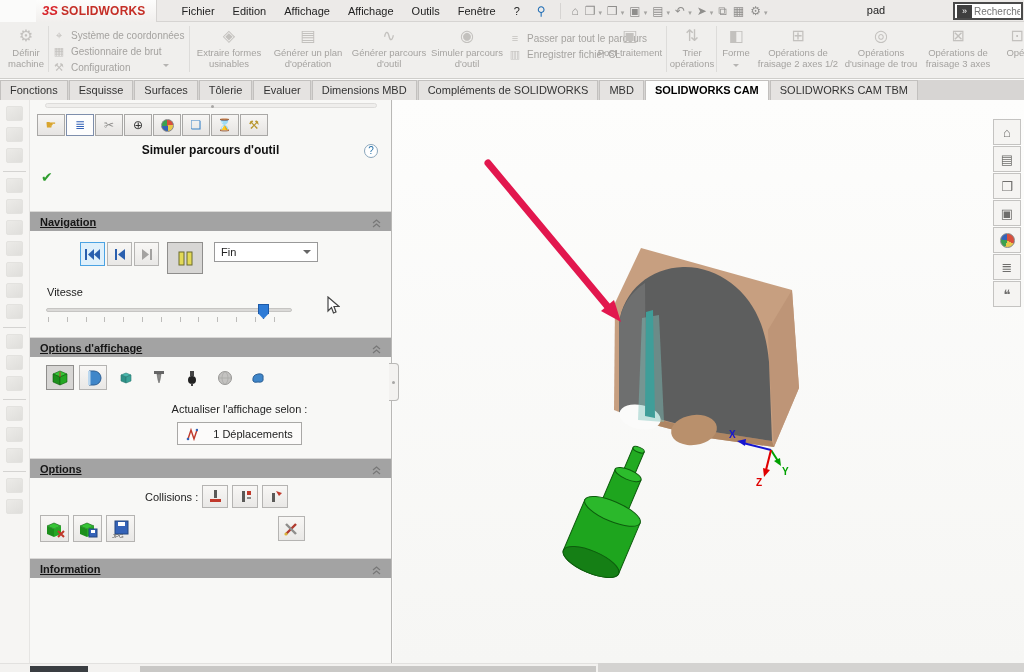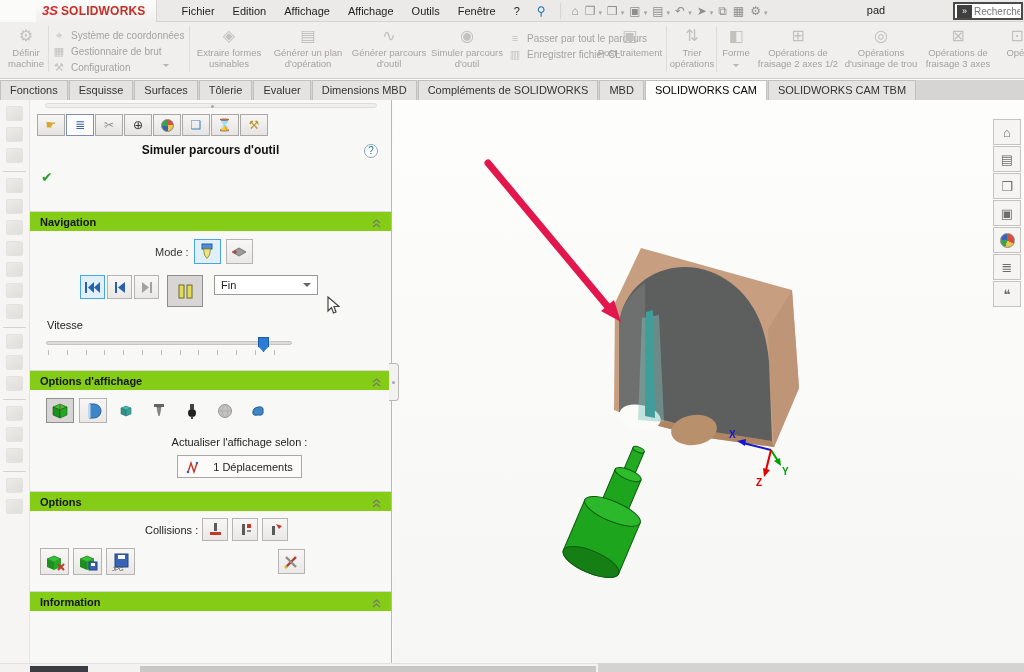--- a/index.html
+++ b/index.html
@@ -31,21 +31,21 @@
   .rlb { font-size:9.5px; line-height:11px; color:#a5a3a0; }
   .rstack { position:absolute; }
   .rrow { display:flex; align-items:center; gap:5px; font-size:10px; color:#a5a3a0; height:16px; }
   .ric2 { font-size:11px; color:#c3c1be; width:14px; text-align:center; }
   .rsep { position:absolute; top:4px; width:1px; height:46px; background:#dddcda; }
   .rcaret { border:3.5px solid transparent; border-top-color:#b5b4b2; display:inline-block; }
 
   
   .tabsbar { position:absolute; top:80px; left:0; right:0; height:20px; background:#d7d5d3; display:flex; align-items:flex-end; z-index:20; }
   .tab { height:20px; line-height:19px; padding:0 9px; background:#e5e3e1; border:1px solid #c2c0be; border-bottom:none; margin-right:1px; color:#333; white-space:nowrap; }
-  .tab.active { background:#fdfdfc; font-weight:normal; color:#000; }
+  .tab.active { background:#fdfdfc; font-weight:bold; color:#000; }
 
   
   .main { position:absolute; top:100px; left:0; right:0; bottom:9px; background:#fbfbfa; }
   .edgestrip { position:absolute; left:0; top:0; bottom:0; width:30px; background:#f6f5f3; border-right:1px solid #e6e5e3; }
   .eicon { width:17px; height:15px; margin:6px auto 0; background:linear-gradient(145deg,#ecebe8,#dfdedb); border-radius:2px; border:1px solid #e3e2df; }
   .esep { height:1px; background:#d4d3d1; margin:8px 3px 0; }
 
   
   .sidepanel { position:absolute; left:30px; top:0; width:362px; bottom:0; background:#f8f8f6; border-right:1px solid #b9b8b6; }
   .panel-handle { height:10px; display:flex; align-items:center; justify-content:center; }
@@ -53,21 +53,21 @@
   .phdot { position:absolute; left:50%; top:1px; width:3px; height:3px; border-radius:50%; background:#a8a7a5; }
   .tooltabs { display:flex; gap:1px; margin:4px 0 0 7px; }
   .ttab { width:28px; height:22px; border:1px solid #a9a8a6; background:linear-gradient(#f7f6f4,#e6e4e2); display:flex; align-items:center; justify-content:center; font-size:12px; }
   .ttab.active { background:#fdfdfd; border-color:#7e8eab; }
   .pie { width:13px; height:13px; border-radius:50%; background:conic-gradient(#d94f3d 0 90deg,#e8c84a 0 180deg,#3563b8 0 270deg,#3aa14f 0); border:1px solid #888; }
   .ptitle-row { position:relative; margin-top:7px; height:18px; text-align:center; }
   .ptitle { font-weight:bold; font-size:12px; color:#111; }
   .help-circ { position:absolute; right:13px; top:1px; width:14px; height:14px; border:1px solid #8aa6bb; border-radius:50%; color:#2471a8; font-size:10px; line-height:12px; text-align:center; background:#fff; }
   .checkrow { margin:8px 0 0 11px; color:#2f9e2f; font-size:14px; height:16px; }
 
-  .section-hd { position:relative; border-top:1px solid #d9d8d6; margin-top:10px; padding:4px 10px 3px; font-weight:bold; color:#151515; background:#84cc16; }
+  .section-hd { position:relative; border-top:1px solid #d9d8d6; margin-top:10px; padding:4px 10px 3px; font-weight:bold; color:#151515; background:#a3a3a3;text-decoration:underline; }
   .chev { position:absolute; right:10px; top:7px; }
 
   .btn { border:1px solid #b5b4b2; background:linear-gradient(#f8f7f5,#e9e8e6); display:inline-flex; align-items:center; justify-content:center; }
   .btn.sel { border-color:#4ba3e3; background:#dff0fb; }
   .btn.pressed { background:#d7d6d4; border-color:#8f8e8c; }
   .btn.flat { border-color:transparent; background:transparent; }
 
   .mode-row { display:flex; align-items:center; margin:8px 0 0 125px; gap:5px; }
   .mode-btn { width:27px; height:25px; }
   .play-row { display:flex; align-items:flex-start; margin:11px 0 0 14px;padding-left:36px; }
@@ -323,35 +323,20 @@
       </div>
 
       <div class="checkrow">✔</div>
 
       <div class="section-hd" style="margin-top:26px">
         <span>Navigation</span>
         <svg class="chev" width="9" height="9">
             <path d="M1 4 L4.5 1 L8 4 M1 8 L4.5 5 L8 8" fill="none" stroke="#777" stroke-width="1.2"></path>
           </svg>
       </div>
-      <div class="mode-row">
-        <span>Mode :</span>
-        <div class="btn sel mode-btn">
-          <svg width="16" height="17">
-              <rect x="3" y="1" width="10" height="5" fill="#4f8fd0" stroke="#2d5f94"></rect>
-              <path d="M4.5 6 L11.5 6 L10.5 12 L8 15.5 L5.5 12 Z" fill="#ece482" stroke="#9a9340"></path>
-            </svg>
-        </div>
-        <div class="btn mode-btn">
-          <svg width="18" height="14">
-              <path d="M2 7 L9 3 L16 7 L9 11 Z" fill="#9a9a98" stroke="#7c7b79"></path>
-              <circle cx="5" cy="7" r="1.6" fill="#c0392b"></circle>
-            </svg>
-        </div>
-      </div>
       <div class="play-row">
         <div class="btn sel pb">
           <svg width="17" height="13">
               <rect x="1" y="1" width="2" height="11" fill="#2a5fae"></rect>
               <polygon points="10,1 4,6.5 10,12" fill="#2a5fae"></polygon>
               <polygon points="16,1 10,6.5 16,12" fill="#2a5fae"></polygon>
             </svg>
         </div>
         <div class="btn pb">
           <svg width="14" height="13">

